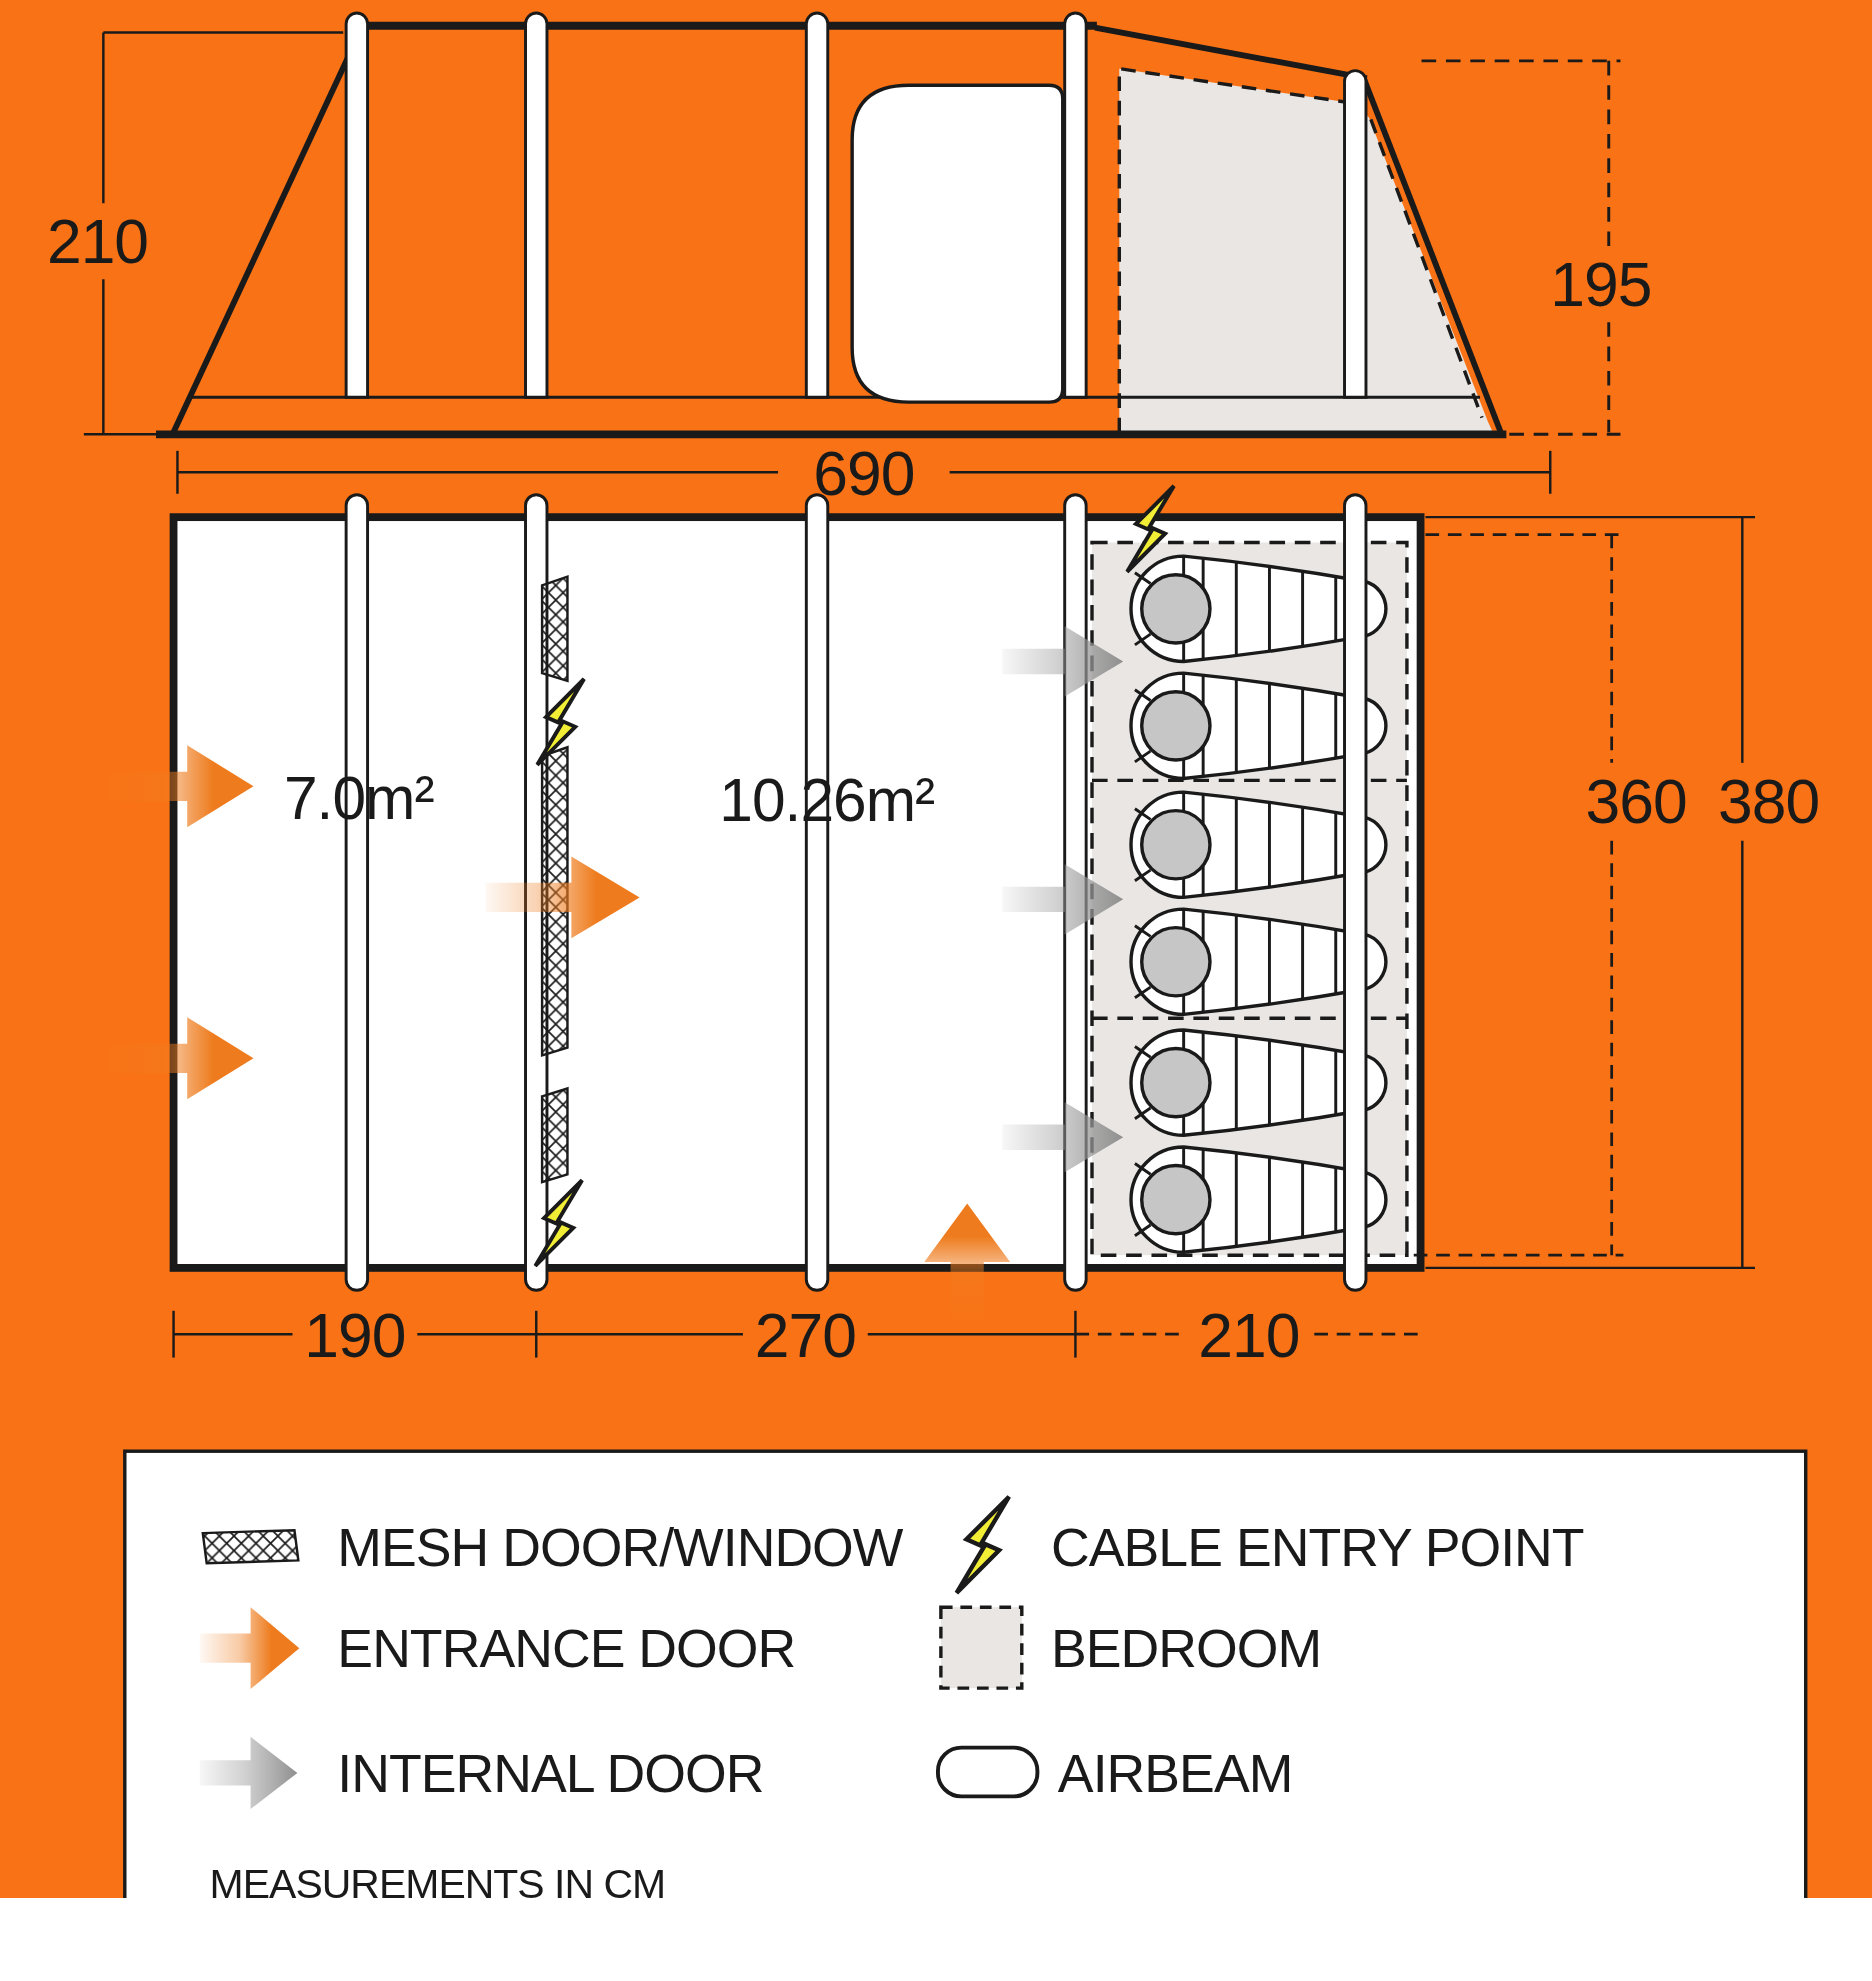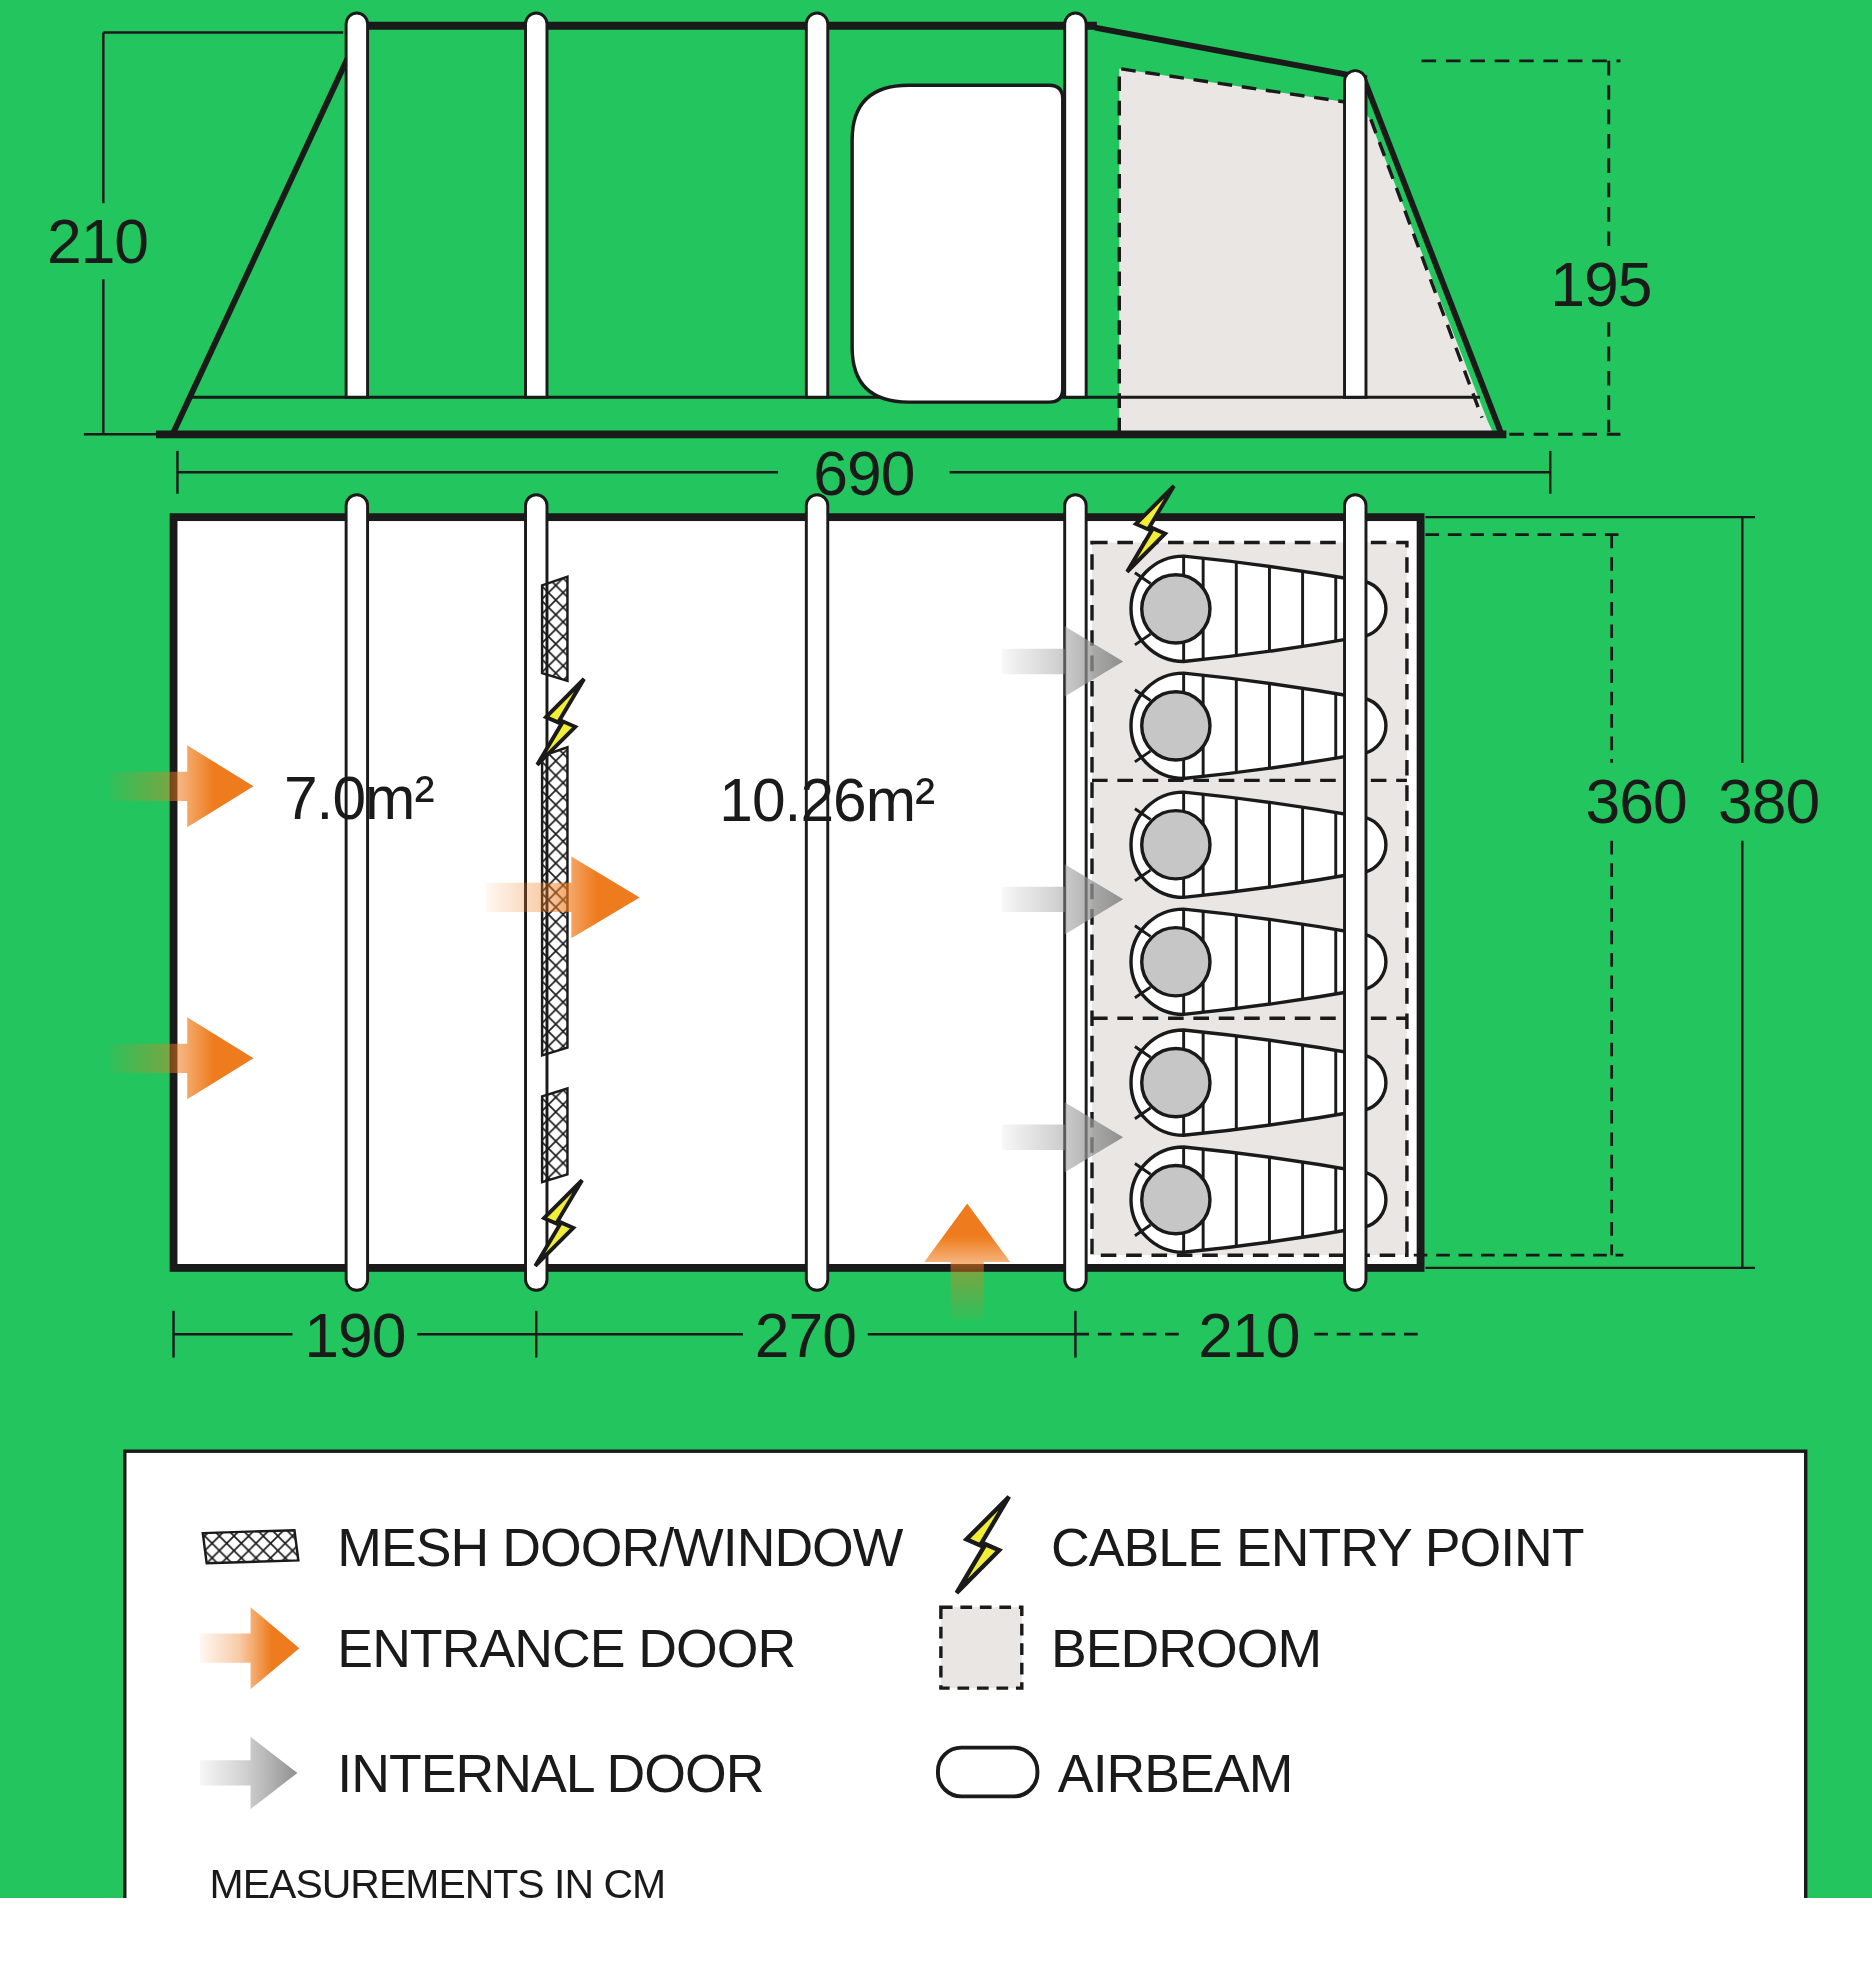--- a/index.html
+++ b/index.html
@@ -1,16 +1,16 @@
 <!DOCTYPE html>
 <html><head>
 <meta charset="utf-8">
 <style>
   html,body{margin:0;padding:0;background:#fff;}
-  .page{position:relative;width:1872px;height:1898px;background:#22c55e;font-family:"Liberation Sans",sans-serif;}
+  .page{position:relative;width:1872px;height:1898px;background:#f97316;font-family:"Liberation Sans",sans-serif;}
   svg{display:block;}
   text{font-family:"Liberation Sans",sans-serif;fill:#1a1a1a;letter-spacing:-1px;}
   .dim{font-size:64px;}
   .room{font-size:62px;}
   .leg{font-size:55px;}
   .note{font-size:42px;}
 </style>
 </head>
 <body>
 

